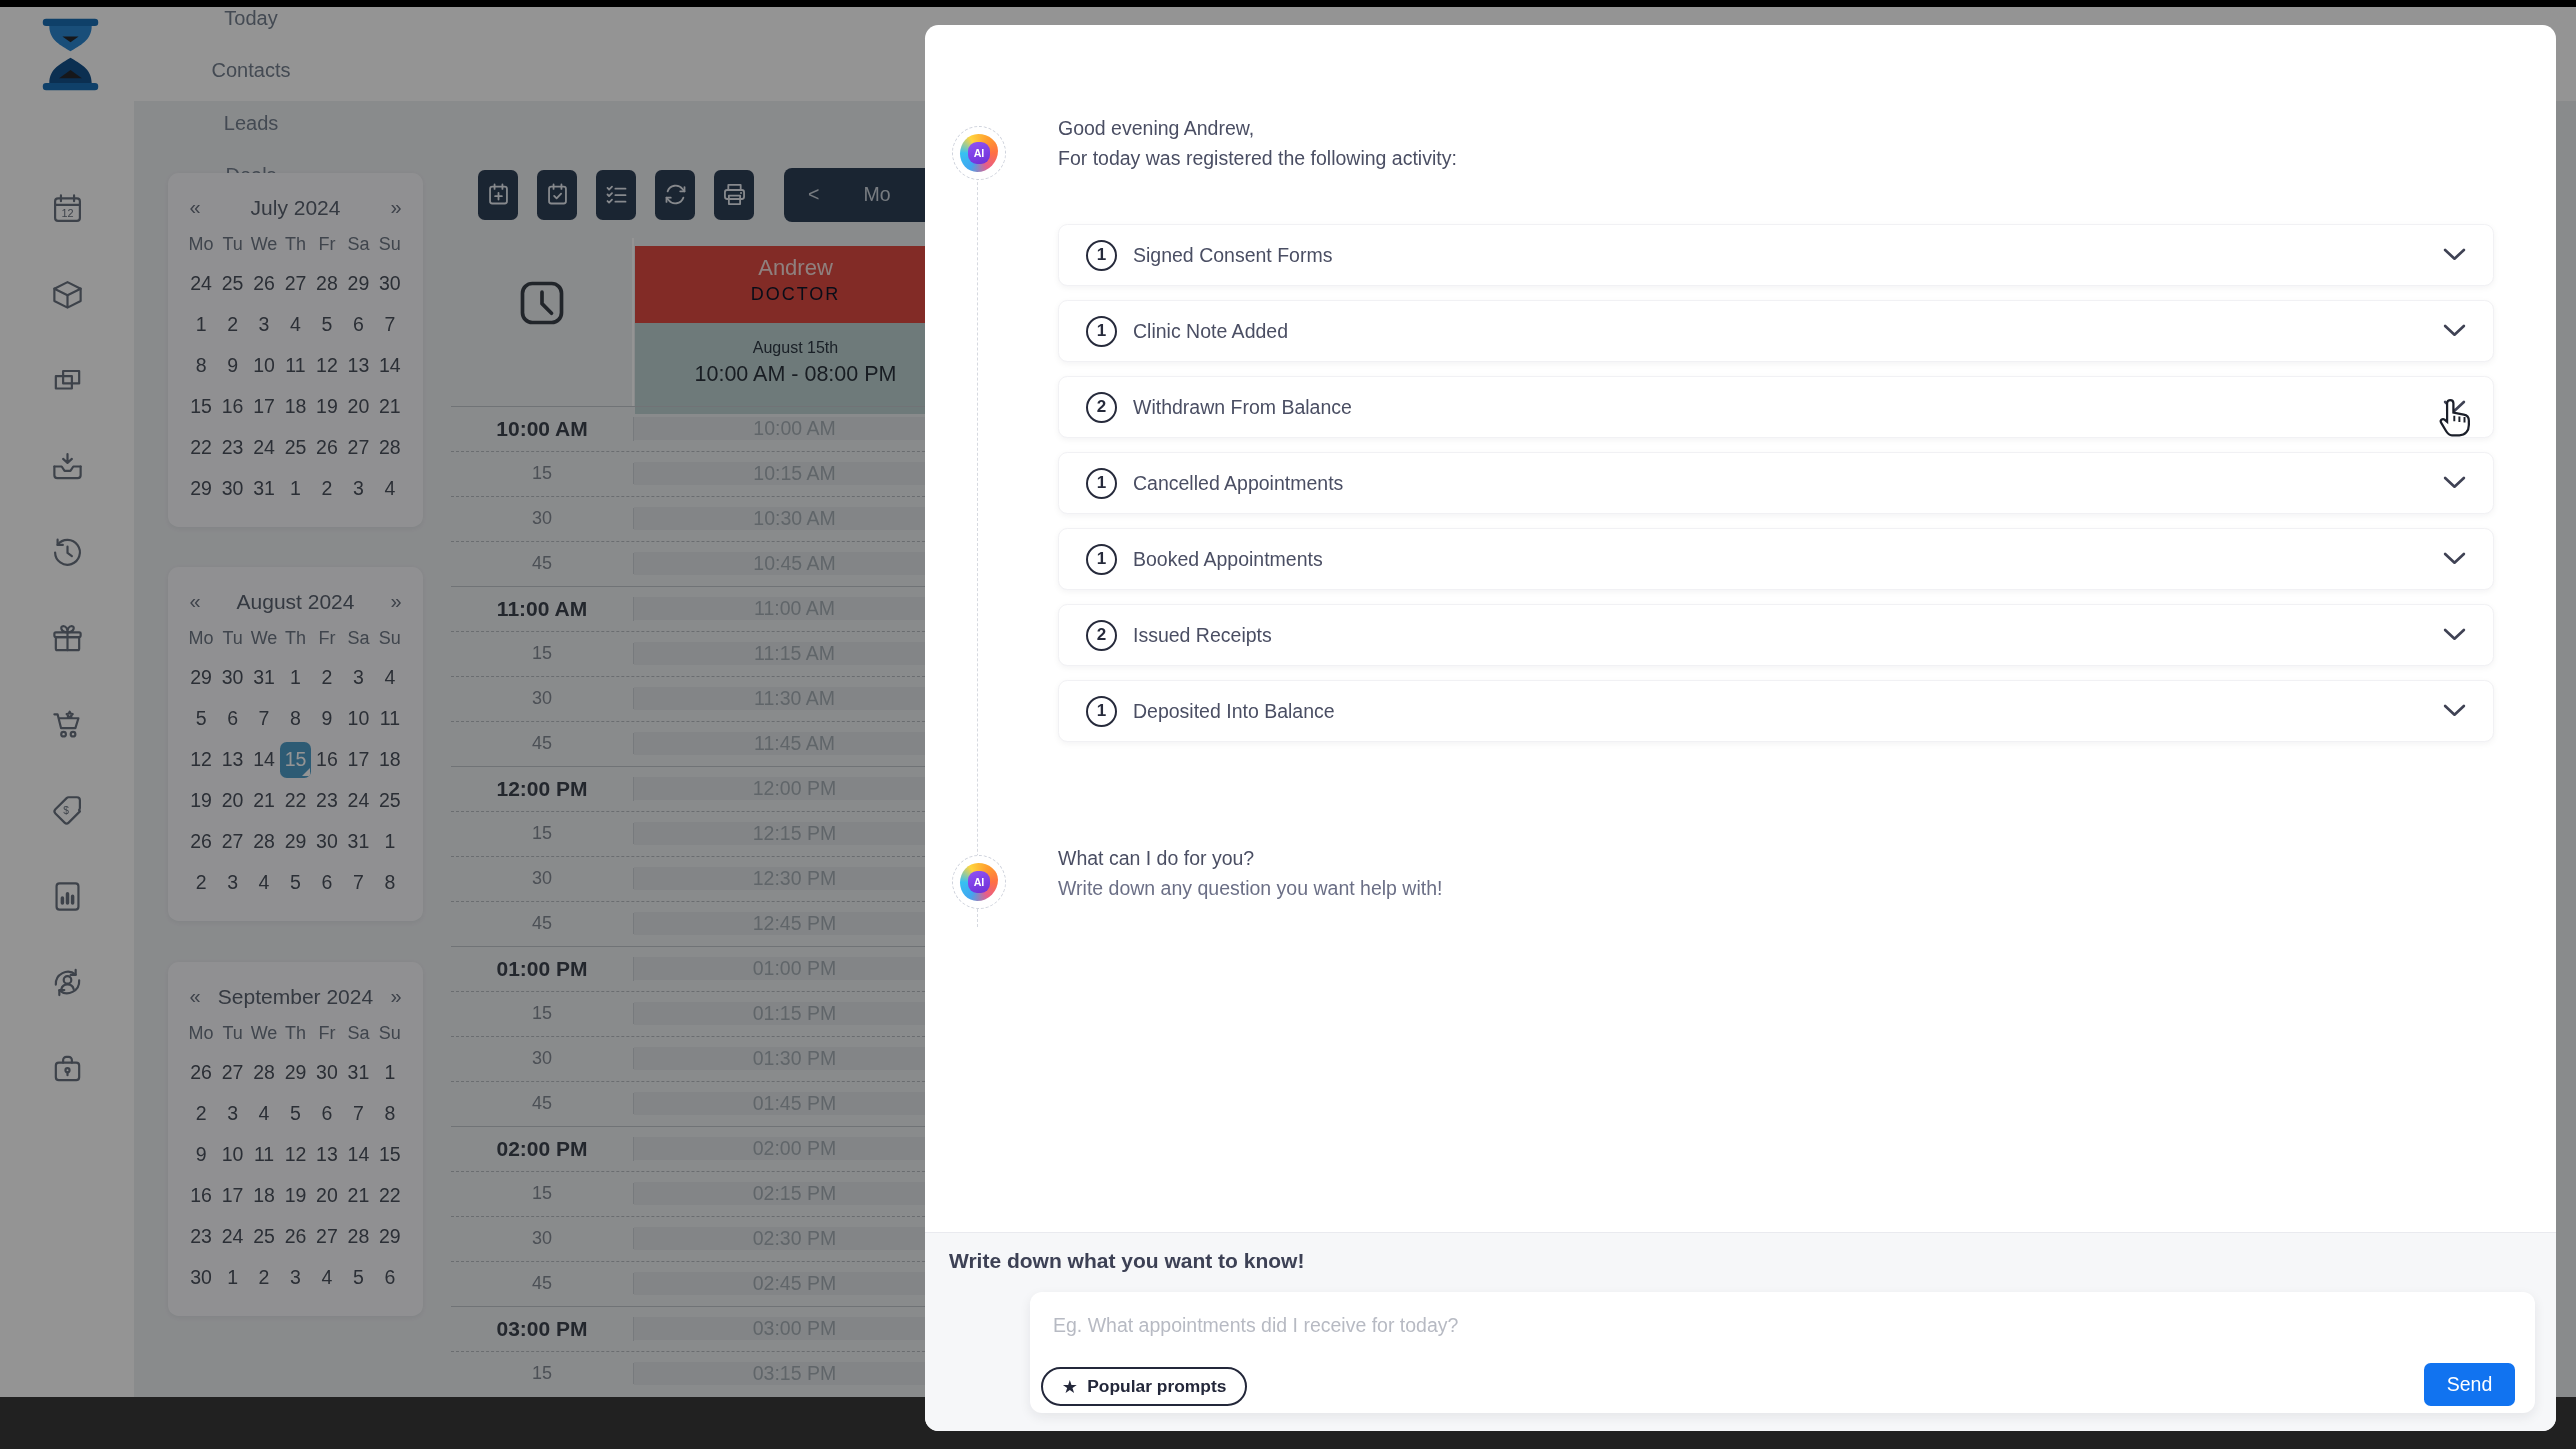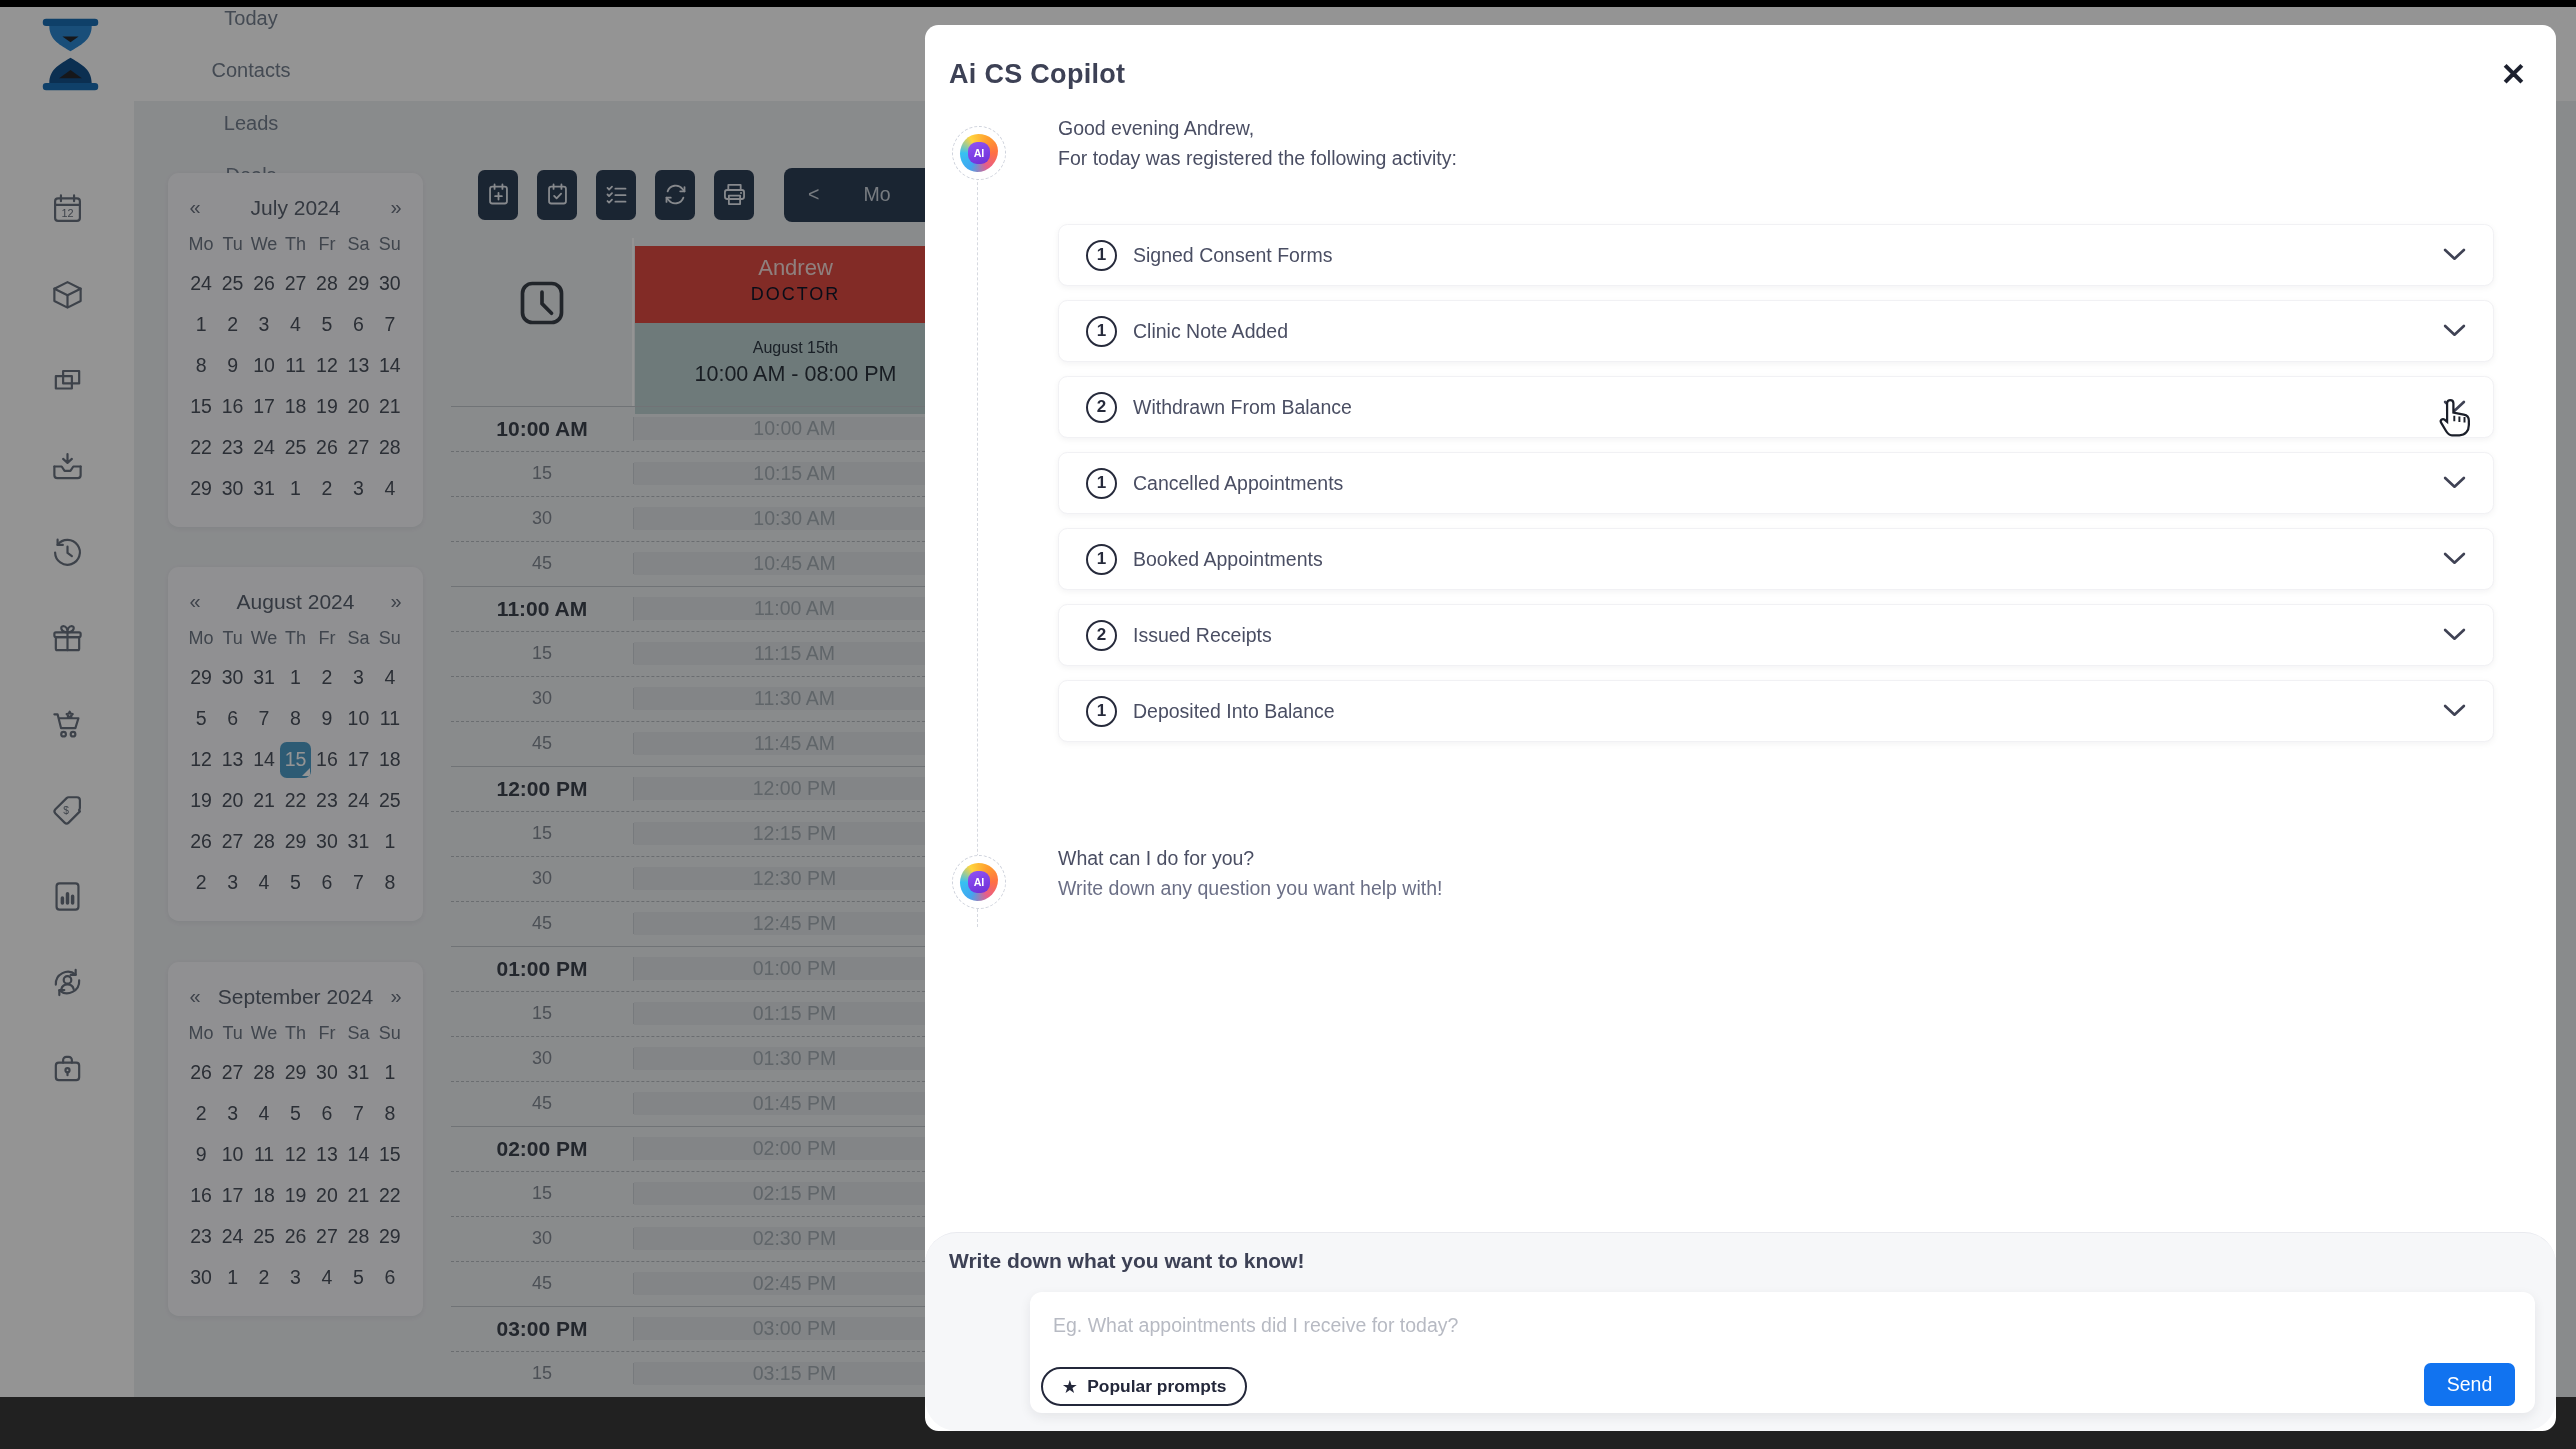--- a/index.html
+++ b/index.html
@@ -90,21 +90,21 @@
   .acc { height:62px; margin-bottom:14px; background:#ffffff; border:1.3px solid #f1f1f4; border-radius:9.4px;
          box-shadow:0 2px 6.7px rgba(23,28,38,.05); display:flex; align-items:center; padding:0 27px; cursor:pointer; }
   .num { width:31px; height:31px; border:2px solid #262a3b; border-radius:50%; flex:none;
          display:flex; align-items:center; justify-content:center; font-size:17px; font-weight:bold; color:#262a3b; }
   .albl { margin-left:16px; font-size:19.5px; color:#4a4e63; }
   .chev { margin-left:auto; width:23px; height:13.4px; }
   .chev svg { width:23px; height:13.4px; stroke:#3f4254; stroke-width:4; fill:none; stroke-linecap:round; stroke-linejoin:round; }
 
   #cursor { position:absolute; left:1508px; top:366px; width:48px; height:48px; z-index:120; }
 
-  #modal-footer { position:absolute; left:0; right:0; bottom:0; height:199px; background:#f6f7f9; border-top:0.7px solid #e9eaef;border-radius:32px; }
+  #modal-footer { position:absolute; left:0; right:0; bottom:0; height:199px; background:#f6f7f9; border-top:0.7px solid #e9eaef; }
   #footer-heading { position:absolute; left:24px; top:16px; font-size:21px; font-weight:bold; color:#3d4155; }
   #input-card { position:absolute; left:105px; top:59px; width:1505px; height:121px; background:#ffffff;
                 border-radius:12px; box-shadow:0 4px 12px rgba(20,25,40,.08); }
   #prompt-input { position:absolute; left:0; top:0; width:100%; height:67px; border:none; outline:none; resize:none;
                   background:transparent; padding:21.5px 121px 0 23px; font-family:"Liberation Sans",sans-serif;
                   font-size:19.5px; color:#4a4e63; }
   #prompt-input::placeholder { color:#b7bac3; }
   #pill { position:absolute; left:10.7px; bottom:6.7px; height:39px; background:#ffffff; border:2px solid #23273a;
           border-radius:19.5px; display:flex; align-items:center; gap:9.4px; padding:0 19px; cursor:pointer; }
   #pill .star { font-size:18px; color:#23273a; }
@@ -889,24 +889,20 @@
           </div>
         </div>
       </div>
 
     <div id="bottom-strip"></div>
   </div>
 
   <div id="overlay"></div>
 
   <div id="modal">
-    <div id="modal-head">
-      <div id="modal-title">Ai CS Copilot</div>
-      <div id="modal-close">✕</div>
-    </div>
 
     <div id="timeline"></div>
 
     <div class="av-wrap" style="top:101px;">
       <div class="av-blob">
         <div class="av-core">AI</div>
       </div>
     </div>
     <div class="msg-text" style="top:89px;">
       <div>Good evening Andrew,</div>

